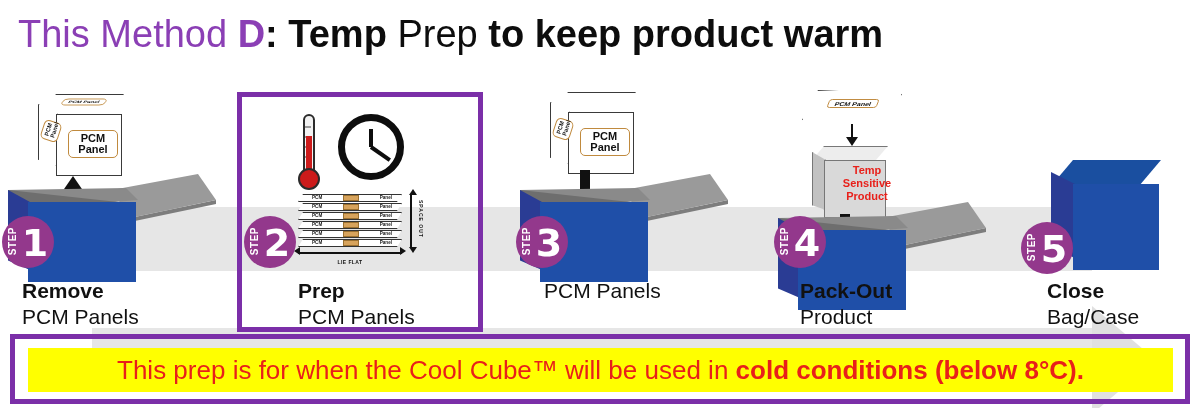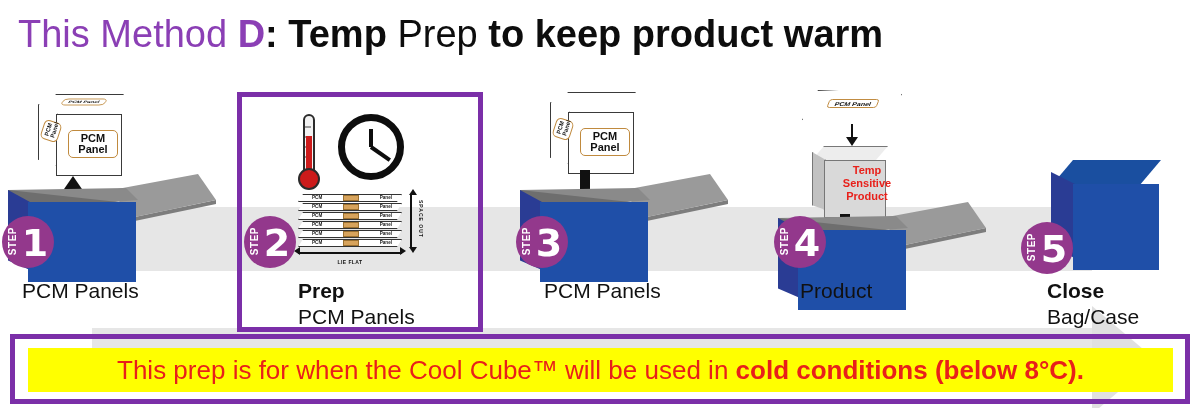--- a/index.html
+++ b/index.html
@@ -271,20 +271,21 @@
       <div class="box-side"></div>
       <div class="box-front"></div>
     </div>
 
     <div class="badge" style="left:2px;top:130px;">
       <div class="badge-word">STEP</div>
       <div class="badge-num">1</div>
     </div>
 
     <div class="caption" style="left:22px;">
+      <div class="cap-1">Remove</div>
       <div class="cap-2">PCM Panels</div>
     </div>
   </div>
 
   <div class="step-col" id="col-2">
 
     <div class="thermo" style="left:56px;top:28px;">
       <div class="thermo-tube"></div>
       <div class="thermo-tick" style="top:12px;"></div>
       <div class="thermo-tick" style="top:22px;"></div>
@@ -434,20 +435,21 @@
       <div class="box-side"></div>
       <div class="box-front"></div>
     </div>
 
     <div class="badge" style="left:14px;top:130px;">
       <div class="badge-word">STEP</div>
       <div class="badge-num">4</div>
     </div>
 
     <div class="caption" style="left:40px;">
+      <div class="cap-1">Pack-Out</div>
       <div class="cap-2">Product</div>
     </div>
   </div>
 
   <div class="step-col" id="col-5">
 
     <div class="closed-box" style="left:62px;top:72px;">
       <div class="cb-top"></div>
       <div class="cb-side"></div>
       <div class="cb-front"></div>

